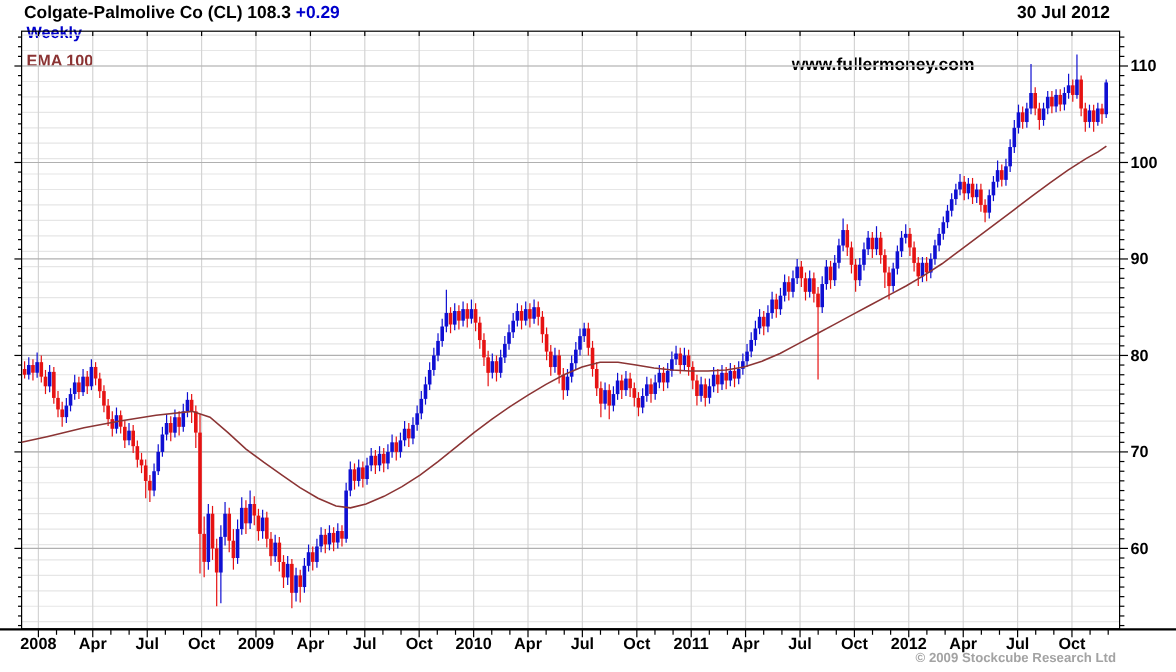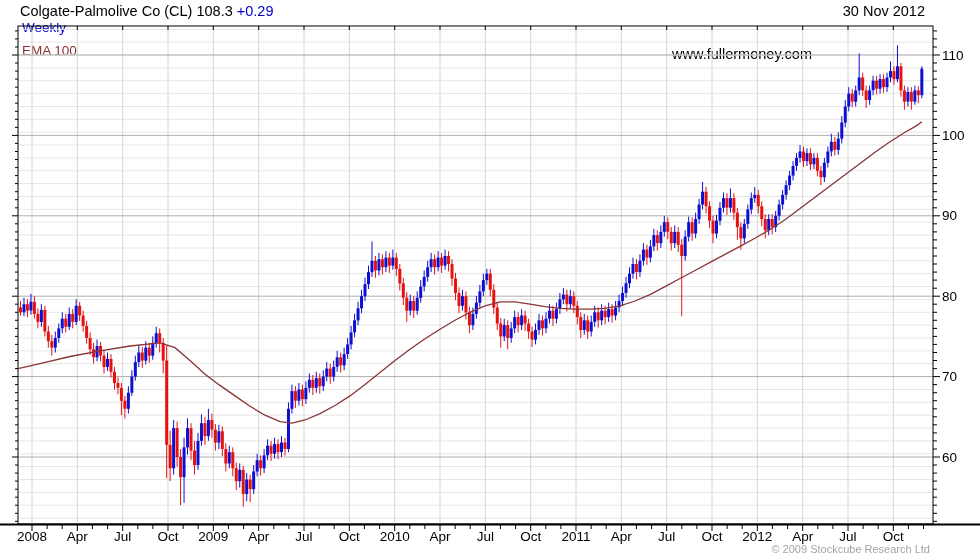--- a/index.html
+++ b/index.html
@@ -1,17 +1,17 @@
 <!DOCTYPE html>
 <html><head>
 <meta charset="utf-8">
 <style>
   html,body{margin:0;padding:0;background:#fff;}
   #frame{position:relative;width:980px;height:560px;background:#fff;overflow:hidden;
-         font-family:"Liberation Sans", sans-serif;color:#000;}
+         font-family:"Liberation Sans", sans-serif;color:#000;font-weight:bold;}
   .hdr{position:absolute;top:3px;font-size:14.5px;white-space:nowrap;}
   #title{left:20px;}
   #site{right:168px;margin-top:43px;}
   #date{right:55px;}
   .chg{color:#0000cc;}
   .legend{position:absolute;left:22px;font-size:13.5px;white-space:nowrap;}
   #lg-weekly{top:20px;color:#0000cc;}
   #lg-ema{top:43px;color:#8b3333;}
   #copyright{position:absolute;right:50px;top:543px;font-size:11px;color:#a3a3a3;white-space:nowrap;}
   svg{position:absolute;left:0;top:0;}
@@ -21,21 +21,21 @@
 <body>
 
 <div id="frame">
 
   <div id="title" class="hdr">
     <span>Colgate-Palmolive Co (CL)</span>
     <span>108.3</span>
     <span class="chg">+0.29</span>
   </div>
   <div id="site" class="hdr">www.fullermoney.com</div>
-  <div id="date" class="hdr">30 Nov 2012</div>
+  <div id="date" class="hdr">30 Jul 2012</div>
 
   <div id="lg-weekly" class="legend">Weekly</div>
   <div id="lg-ema" class="legend">EMA 100</div>
 
   <svg id="plot" width="980" height="560">
       <g>
         <line x1="18" x2="933" y1="518.1" y2="518.1" stroke="#e6e6e6" stroke-width="1"></line>
         <line x1="18" x2="933" y1="505.2" y2="505.2" stroke="#e6e6e6" stroke-width="1"></line>
         <line x1="18" x2="933" y1="492.4" y2="492.4" stroke="#e6e6e6" stroke-width="1"></line>
         <line x1="18" x2="933" y1="479.5" y2="479.5" stroke="#e6e6e6" stroke-width="1"></line>

